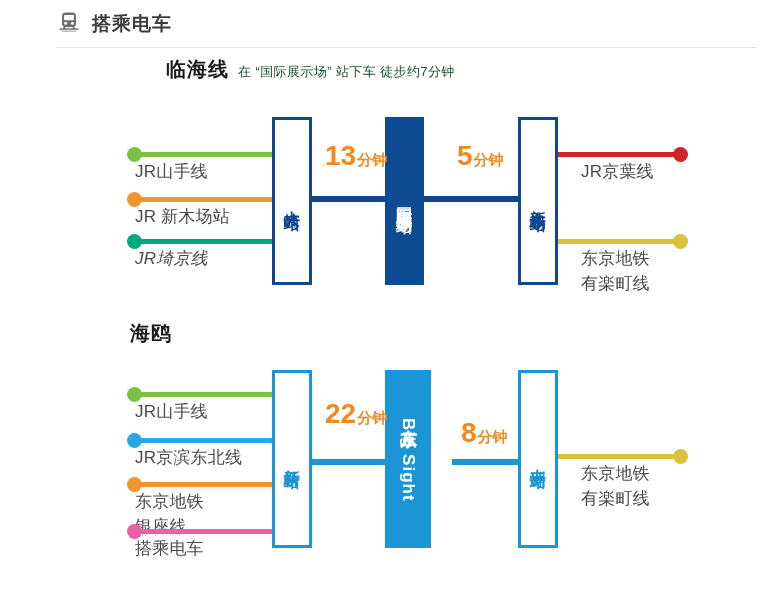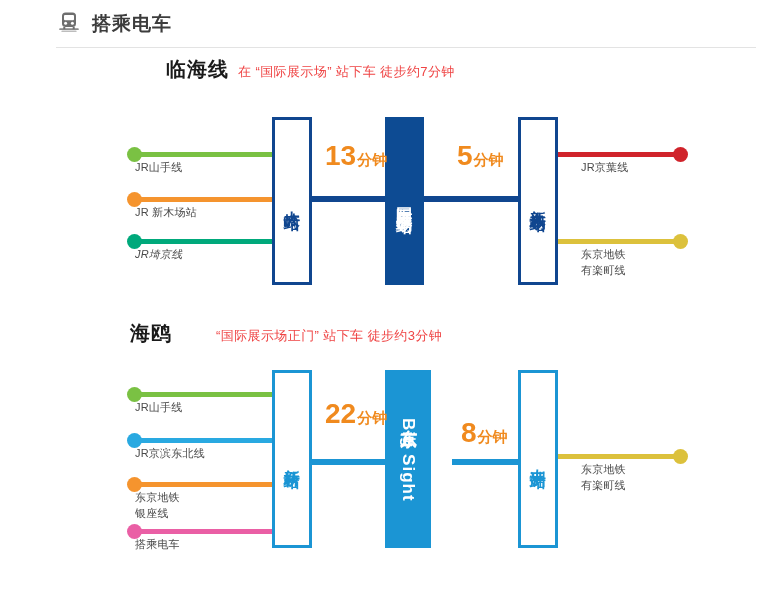--- a/index.html
+++ b/index.html
@@ -26,35 +26,35 @@
     position:absolute;left:56px;top:47px;width:700px;height:1px;
     background:#e3e3e3;
   }
 
   
   .sec-head{position:absolute;display:flex;align-items:baseline;}
   .sec-head .line-name{
     font-size:20px;font-weight:bold;color:#1a1a1a;letter-spacing:1px;
   }
   .sec-head .line-note{
-    font-size:13px;color:#ef4444;margin-left:9px;letter-spacing:.4px;
+    font-size:13px;color:#14532d;margin-left:9px;letter-spacing:.4px;
   }
   #sec1-head{left:130px;top:56px;margin-left:36px;}
   #sec2-head{left:130px;top:320px;gap:35px;}
 
   
   .diagram{position:absolute;left:0;top:0;width:766px;}
   #diagram1{top:100px;height:210px;}
   #diagram2{top:355px;height:220px;}
 
   
   .feeder{position:absolute;height:5px;border-radius:0;}
   .dot{position:absolute;width:15px;height:15px;border-radius:50%;}
   .feeder-label{
-    position:absolute;font-size:11px;color:#4a4a4a;
+    position:absolute;font-size:17px;color:#4a4a4a;
     white-space:pre-line;line-height:1.45;letter-spacing:.2px;
   }
 
   
   .station-box{
     position:absolute;box-sizing:border-box;
     display:flex;align-items:center;justify-content:center;
     writing-mode:vertical-rl;text-orientation:upright;
     font-size:16px;font-weight:bold;letter-spacing:2px;
     line-height:1.1;
@@ -135,21 +135,20 @@
     <div class="feeder-label" style="left:581px;top:60px;">JR京葉线</div>
 
     <div class="feeder" style="left:558px;top:139px;width:125px;background:#dcc13c;"></div>
     <div class="dot" style="left:673px;top:134px;background:#dcc13c;"></div>
     <div class="feeder-label" style="left:581px;top:147px;">东京地铁
 有楽町线</div>
   </div>
 
   <div class="sec-head" id="sec2-head">
     <span class="line-name">海鸥</span>
-    <span class="line-note">“国际展示场正门” 站下车 徒步约3分钟</span>
   </div>
 
   <div class="diagram" id="diagram2">
 
     <div class="dot" style="left:127px;top:32px;background:#7ac143;"></div>
     <div class="feeder" style="left:134px;top:37px;width:144px;background:#7ac143;"></div>
     <div class="feeder-label" style="left:135px;top:45px;">JR山手线</div>
 
     <div class="dot" style="left:127px;top:78px;background:#29a9e1;"></div>
     <div class="feeder" style="left:134px;top:83px;width:144px;background:#29a9e1;"></div>

